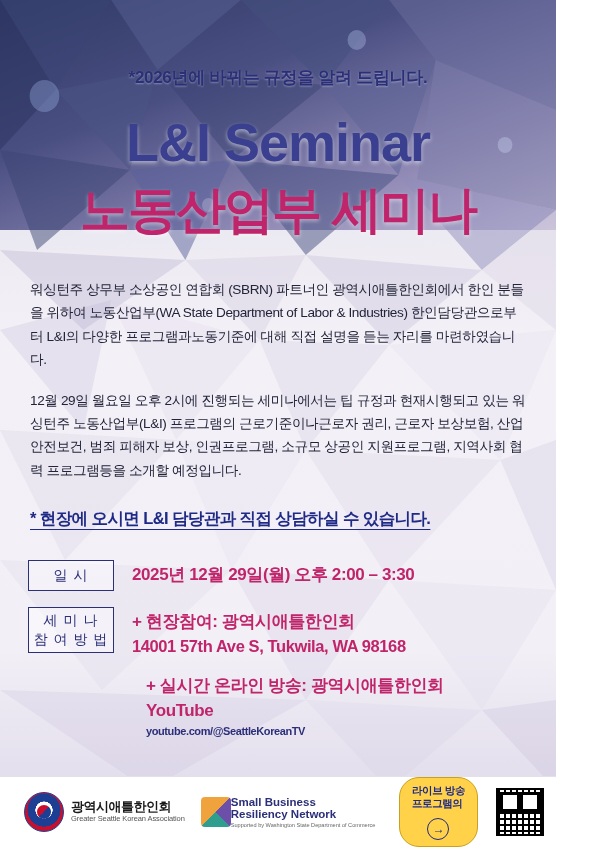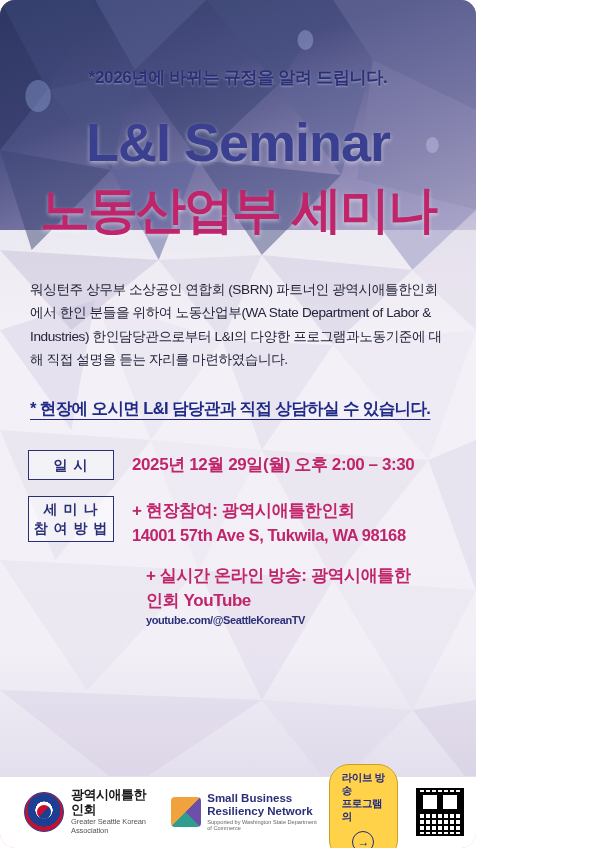--- a/index.html
+++ b/index.html
@@ -5,24 +5,23 @@
   * { box-sizing: border-box; margin: 0; padding: 0; }
   body {
     width: 600px; height: 848px;
     font-family: "Liberation Sans", sans-serif;
     background: #ffffff;
     overflow: hidden;
     position: relative;
   }
   .poster {
     position: relative;
-    width: 476px; height: 848px;
+    width: 556px; height: 848px;
     background: #f9a8d4;
     overflow: hidden;
-    border-radius: 15px;
   }
   
   .bg-poly {
     position: absolute; inset: 0;
     z-index: 0;
   }
   .bg-poly svg { display: block; width: 100%; height: 100%; }
 
   
   .top-band {
@@ -97,21 +96,21 @@
   }
   .info-row {
     display: flex;
     align-items: flex-start;
     margin-bottom: 16px;
   }
   .info-label {
     min-width: 86px;
     border: 1.6px solid #2b2f78;
     color: #2b2f78;
-    font-weight: bold;
+    font-weight: normal;
     font-size: 14px;
     text-align: center;
     padding: 5px 4px;
     line-height: 1.35;
     letter-spacing: 1px;
     background: rgba(255,255,255,0.45);
   }
   .info-label.two-line { padding: 3px 4px; }
   .info-value {
     flex: 1;
@@ -164,21 +163,21 @@
     content: "";
     position: absolute; left: 50%; top: 50%;
     width: 14px; height: 14px; margin: -7px 0 0 -7px;
     border-radius: 50%;
     background: linear-gradient(135deg, #c8102e 50%, #1c3f94 50%);
   }
   .org1-text { line-height: 1.15; }
   .org1-name { font-size: 13px; font-weight: bold; color: #1a1a1a; letter-spacing: -0.5px; }
   .org1-sub { font-size: 7.5px; color: #555; letter-spacing: -0.1px; }
 
-  .org2 { display: flex; align-items: center; gap: 6px; margin-left: 6px; }
+  .org2 { display: flex; align-items: center; margin-left: 6px; }
   .sbrn-mark {
     width: 30px; height: 30px; flex: none;
     background:
       linear-gradient(135deg, #f0a33c 0 50%, transparent 50%),
       linear-gradient(45deg, #2f9e8f 0 50%, transparent 50%),
       #6b4fa8;
     border-radius: 4px;
   }
   .org2-text { line-height: 1.12; }
   .org2-l1 { font-size: 11.5px; font-weight: bold; color: #2b2f78; }
@@ -285,20 +284,21 @@
 
   <div class="content">
 
     <div class="headline-note">*2026년에 바뀌는 규정을 알려 드립니다.</div>
 
     <div class="title-en">L&amp;I Seminar</div>
     <div class="title-ko">노동산업부 세미나</div>
 
     <div class="body-wrap">
       <p class="para">워싱턴주 상무부 소상공인 연합회 (SBRN) 파트너인 광역시애틀한인회에서 한인 분들을 위하여 노동산업부(WA State Department of Labor &amp; Industries) 한인담당관으로부터 L&amp;I의 다양한 프로그램과노동기준에 대해 직접 설명을 듣는 자리를 마련하였습니다.</p>
+      <p class="para">12월 29일 월요일 오후 2시에 진행되는 세미나에서는 팁 규정과 현재시행되고 있는 워싱턴주 노동산업부(L&amp;I) 프로그램의 근로기준이나근로자 권리, 근로자 보상보험, 산업안전보건, 범죄 피해자 보상, 인권프로그램, 소규모 상공인 지원프로그램, 지역사회 협력 프로그램등을 소개할 예정입니다.</p>
     </div>
 
     <div class="highlight">* 현장에 오시면 L&amp;I 담당관과 직접 상담하실 수 있습니다.</div>
 
     <div class="info">
 
       <div class="info-row">
         <div class="info-label">일 시</div>
         <div class="info-value">2025년 12월 29일(월) 오후 2:00 – 3:30</div>
       </div>

